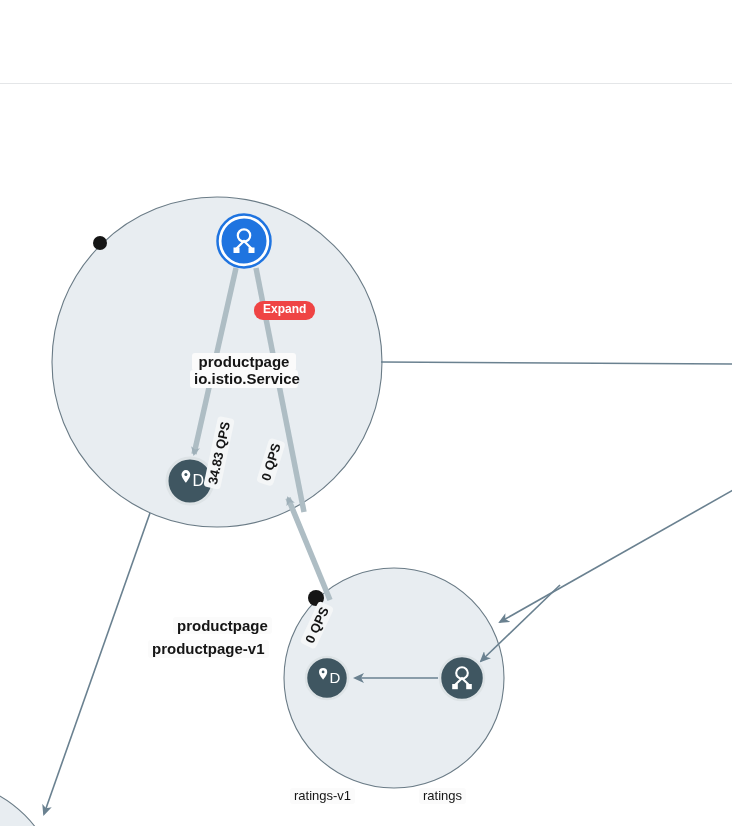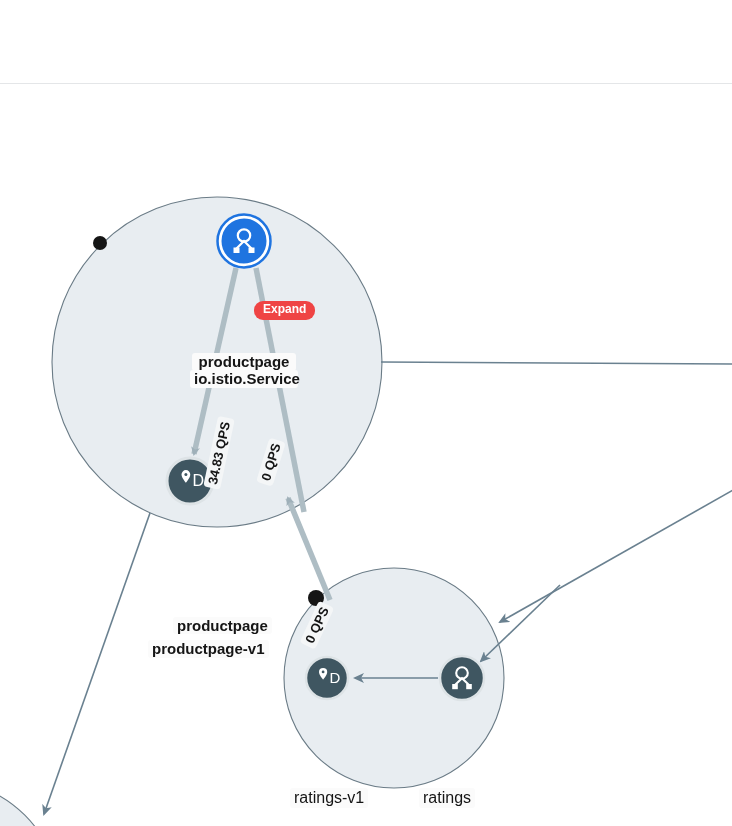--- a/index.html
+++ b/index.html
@@ -57,21 +57,21 @@
   }
   .label-primary {
     font-size: 15px;
     font-weight: bold;
   }
   .label-secondary {
     font-size: 15px;
     font-weight: bold;
   }
   .label-plain {
-    font-size: 16px;
+    font-size: 13px;
     font-weight: normal;
   }
   .group-label {
     position: absolute;
     background: #fbfbfb;
     border-radius: 3px;
     padding: 0px 4px;
     font-size: 15px;
     font-weight: bold;
     color: #151515;

